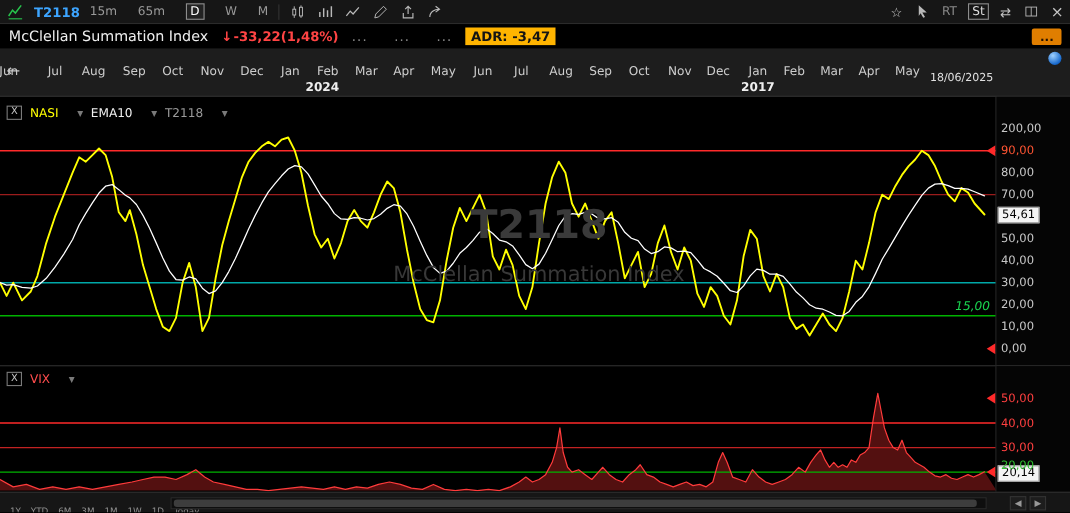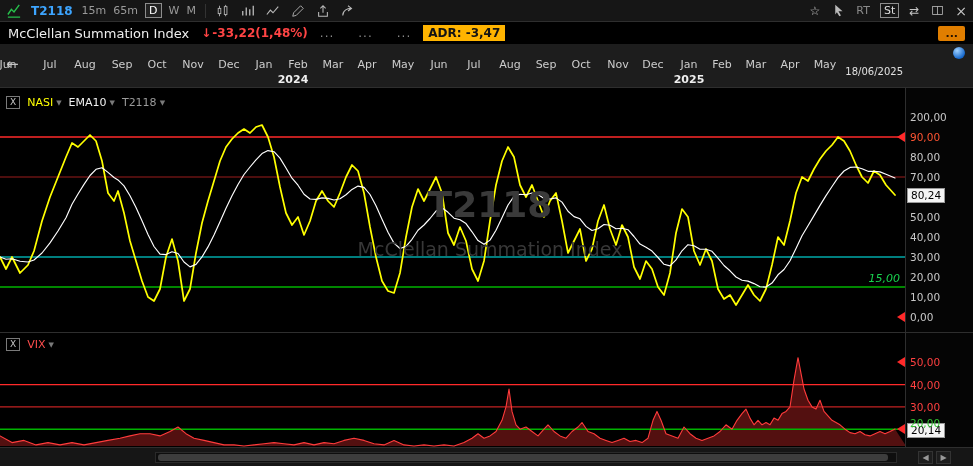--- a/index.html
+++ b/index.html
@@ -45,21 +45,21 @@
   .panel-main{top:88px;height:244px;}
   .panel-vix{top:332px;height:115px;border-top:1px solid #2e2e2e;}
   .plot{position:absolute;left:0;top:0;width:906px;height:100%;border-right:1px solid #2e2e2e;overflow:hidden;}
   .plot svg{position:absolute;left:0;top:0;}
   .yaxis{position:absolute;left:906px;top:0;width:67px;height:100%;background:#050505;}
   .tick{position:absolute;left:4px;font-size:10.5px;line-height:14px;white-space:nowrap;}
   .valbox{position:absolute;left:1px;background:#f4f4f4;color:#000;font-size:10.5px;line-height:13px;
           padding:0 3px;border:1px solid #999;}
   .legend{position:absolute;left:6px;display:flex;align-items:center;gap:7px;font-size:11px;z-index:5;}
   .lg-close{border:1px solid #7a7a7a;color:#c5c5c5;font-size:9px;line-height:11px;padding:0 3px;cursor:pointer;}
-  .lg-item{display:flex;align-items:center;gap:3px;cursor:pointer;justify-content:center;}
+  .lg-item{display:flex;align-items:center;gap:17px;cursor:pointer;justify-content:center;}
   .lg-caret{color:#7a7a7a;font-size:7px;}
   .wm1{position:absolute;left:490px;top:96px;transform:translateX(-50%);font-size:36px;font-weight:bold;
        color:#3a3a3a;white-space:nowrap;z-index:1;}
   .wm2{position:absolute;left:490px;top:150px;transform:translateX(-50%);font-size:19px;
        color:#383838;white-space:nowrap;z-index:1;}
   .green-label{position:absolute;right:5px;font-size:11px;color:#19d34f;z-index:4;}
   .mk{position:absolute;left:897px;width:0;height:0;border-top:5px solid transparent;
       border-bottom:5px solid transparent;border-right:8px solid #ff2a2a;z-index:6;}
 
   
@@ -78,21 +78,21 @@
 <div id="app">
 
   <div class="toolbar">
     <span class="tb-ico">
       <svg viewBox="0 0 16 16" width="14" height="14">
           <path d="M1 12l4-6 3 3 6-8" fill="none" stroke="#27c24c" stroke-width="1.6"></path>
           <path d="M1 15h14" stroke="#27c24c" stroke-width="1.4"></path>
         </svg>
     </span>
     <span class="tb-sym">T2118</span>
-    <span id="tf-group" style="display:flex;align-items:center;gap:7px;">
+    <span id="tf-group" style="display:flex;align-items:center;gap:19px;">
         <span class="tf">15m</span>
         <span class="tf">65m</span>
         <span class="tf tf-sel">D</span>
         <span class="tf">W</span>
         <span class="tf">M</span>
       </span>
     <span class="tb-sep"></span>
     <span class="tb-ico">
       <svg viewBox="0 0 16 16" width="14" height="14">
           <path d="M4 2v3M4 11v3M11 1v2M11 12v2" stroke="#b9b9b9"></path>
@@ -183,21 +183,21 @@
       <span class="month" style="left: 546px;">Sep</span>
       <span class="month" style="left: 581px;">Oct</span>
       <span class="month" style="left: 618px;">Nov</span>
       <span class="month" style="left: 653px;">Dec</span>
       <span class="month" style="left: 689px;">Jan</span>
       <span class="month" style="left: 722px;">Feb</span>
       <span class="month" style="left: 756px;">Mar</span>
       <span class="month" style="left: 790px;">Apr</span>
       <span class="month" style="left: 825px;">May</span>
       <span class="year" style="left: 264px; margin-left: 29px;">2024</span>
-      <span class="year" style="left: 689px;">2025</span>
+      <span class="year" style="left: 689px;">2017</span>
     </div>
 
   <div class="panel panel-main">
     <div class="plot" id="main-plot">
       <div class="wm1">T2118</div>
       <div class="wm2">McClellan Summation Index</div>
       <svg id="main-svg" width="906" height="244" viewBox="0 0 906 244">
           <line x1="0" x2="906" y1="49" y2="49" stroke="#ff2a2a" stroke-width="1.4"></line>
           <line x1="0" x2="906" y1="89" y2="89" stroke="#9b1c1c" stroke-width="1.2"></line>
           <line x1="0" x2="906" y1="169" y2="169" stroke="#00a8a8" stroke-width="1.4"></line>
@@ -218,21 +218,21 @@
           <span class="lg-item">
             <span style="color: rgb(154, 154, 154);">T2118</span>
             <span class="lg-caret">▼</span>
           </span>
         </div>
       <div class="green-label" id="green-label" style="top: 184px; font-style: italic;">15,00</div>
     <span class="mk" style="top: 44px;"></span>
         <span class="mk" style="top: 224px;"></span>
       </div>
     <div class="yaxis" id="main-axis">
-      <div class="valbox" id="main-valbox" style="top: 99.52px;">80,24</div>
+      <div class="valbox" id="main-valbox" style="top: 99.52px;">54,61</div>
     <span class="tick" style="top: 22px; color: rgb(200, 200, 200);">200,00</span>
         <span class="tick" style="top: 42px; color: rgb(255, 85, 51);">90,00</span>
         <span class="tick" style="top: 62px; color: rgb(200, 200, 200);">80,00</span>
         <span class="tick" style="top: 82px; color: rgb(200, 200, 200);">70,00</span>
         <span class="tick" style="top: 122px; color: rgb(200, 200, 200);">50,00</span>
         <span class="tick" style="top: 142px; color: rgb(200, 200, 200);">40,00</span>
         <span class="tick" style="top: 162px; color: rgb(200, 200, 200);">30,00</span>
         <span class="tick" style="top: 182px; color: rgb(200, 200, 200);">20,00</span>
         <span class="tick" style="top: 202px; color: rgb(200, 200, 200);">10,00</span>
         <span class="tick" style="top: 222px; color: rgb(200, 200, 200);">0,00</span>
@@ -261,20 +261,21 @@
     <div class="yaxis" id="vix-axis">
       <div class="valbox" id="vix-valbox" style="top: 90px;">20,14</div>
     <span class="tick" style="top: 22.1762px; color: rgb(255, 64, 64);">50,00</span>
         <span class="tick" style="top: 44.5292px; color: rgb(255, 64, 64);">40,00</span>
         <span class="tick" style="top: 66.8822px; color: rgb(255, 64, 64);">30,00</span>
         <span class="tick" style="top: 83.2352px; color: rgb(47, 191, 47);">20,00</span>
       </div>
   </div>
 
   <div class="bottombar">
+    <span id="range-group"><span class="rng">1Y</span><span class="rng">YTD</span><span class="rng">6M</span><span class="rng">3M</span><span class="rng">1M</span><span class="rng">1W</span><span class="rng">1D</span><span class="rng">Today</span></span>
     <div class="sb-track">
       <div class="sb-thumb"></div>
     </div>
     <div class="sb-btn" style="right:40px;">◀</div>
     <div class="sb-btn" style="right:22px;">▶</div>
   </div>
 
 </div>
 
 </body></html>

